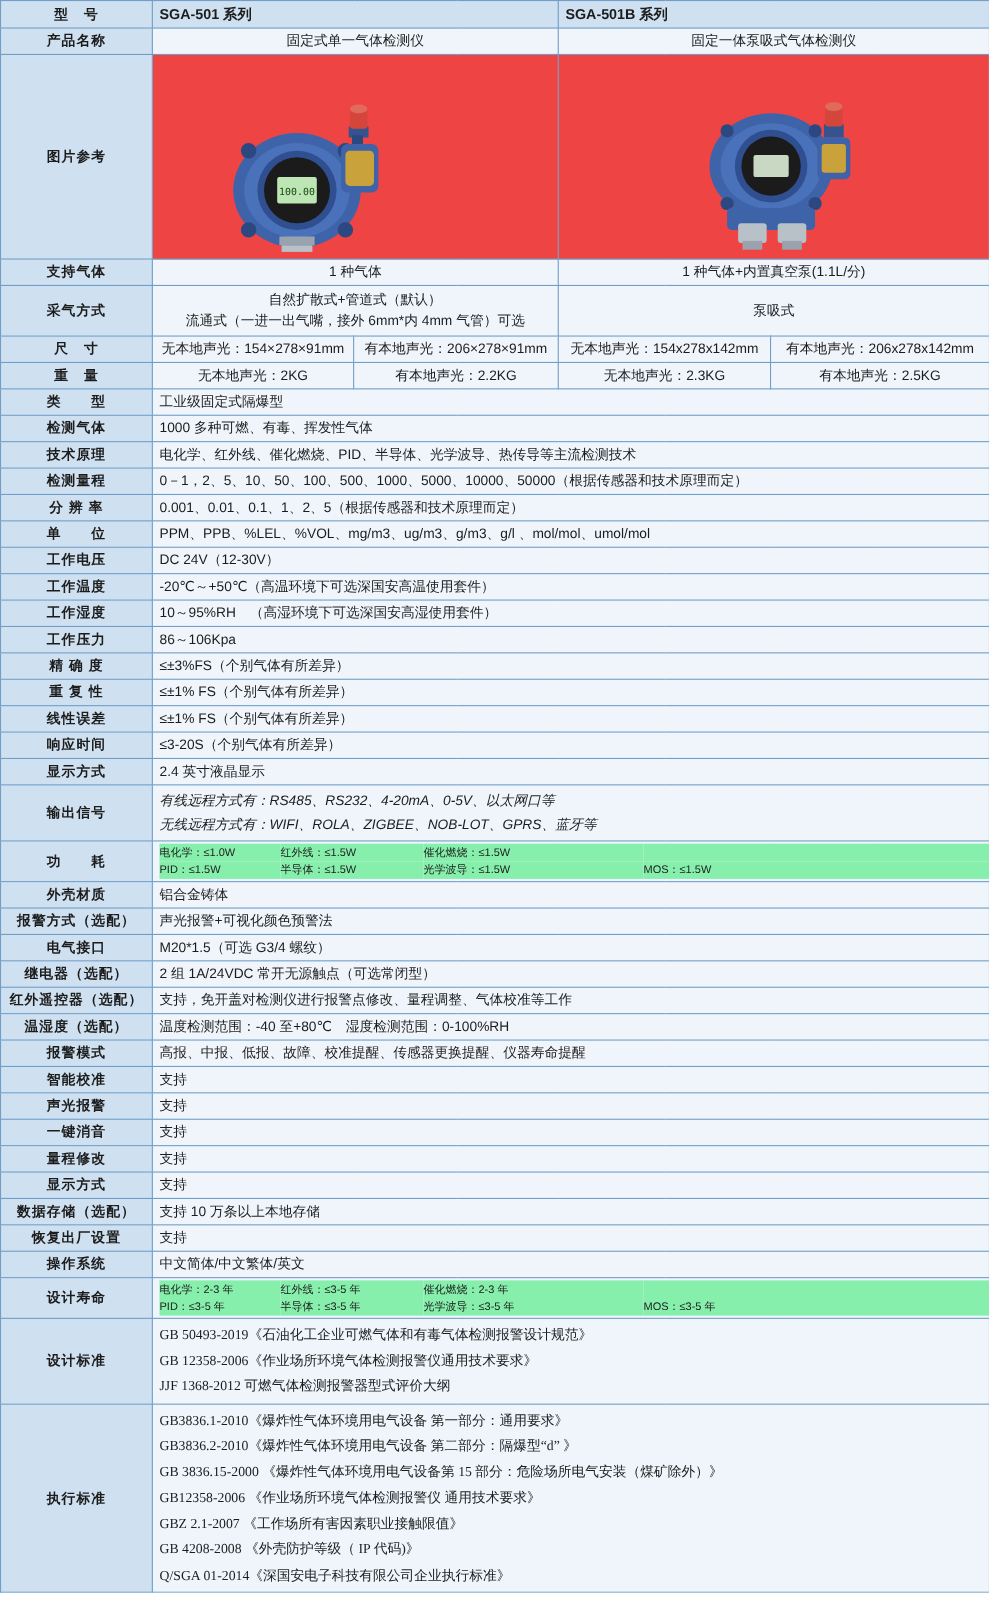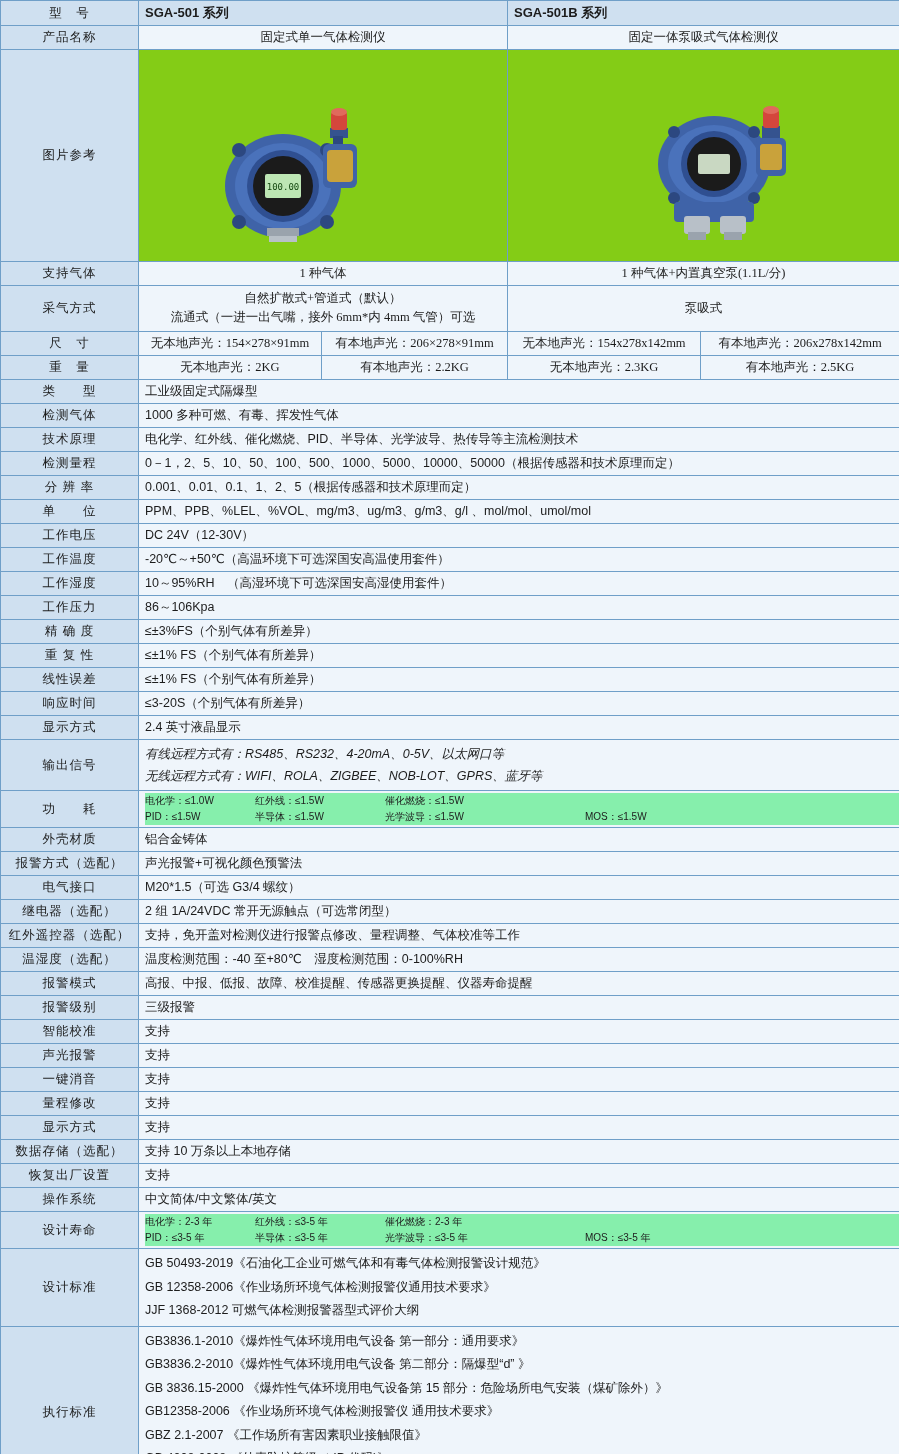--- a/index.html
+++ b/index.html
@@ -1,28 +1,28 @@
 <!DOCTYPE html>
 <html><head>
 <meta charset="utf-8">
 <style>
   html,body{margin:0;padding:0;background:#fff;}
   body{font-family:"Liberation Sans","DejaVu Sans",sans-serif;}
   #sheet{width:899px;box-sizing:border-box;}
   table{border-collapse:collapse;width:899px;table-layout:fixed;}
   td{border:1px solid #6f9fc8;font-size:12.5px;color:#1c1c1c;padding:3px 6px;vertical-align:middle;}
-  .lbl{background:#cfe0f0;text-align:center;font-weight:normal;width:138px;letter-spacing:1px;}
+  .lbl{background:#cfe0f0;text-align:center;font-weight:bold;width:138px;letter-spacing:1px;}
   .val{background:#eff5fb;}
-  .ctr{text-align:center;font-family:Liberation Serif, serif;}
+  .ctr{text-align:center;}
   .hdr{background:#cfe0f0;text-align:left;font-weight:bold;font-size:13px;}
-  .imgcell{background:#84cc16;height:178px;text-align:left;vertical-align:middle;padding:16px;}
+  .imgcell{background:#ef4444;height:178px;text-align:left;vertical-align:middle;padding:3px;}
   .twoline div{line-height:1.55;}
   .pwr td{border:none;background:#86efac;padding:1px 0;font-size:10px;}
   .multi div{line-height:1.62;padding:1px 0;font-style:italic;}
-  .std div{line-height:1.72;padding:1px 0;}
+  .std div{line-height:1.72;padding:1px 0;font-family:Liberation Serif, serif;}
 </style>
 </head>
 <body>
 
 <div id="sheet">
 <table>
   <colgroup>
     <col style="width:138px">
         <col style="width:91px">
         <col style="width:92px">
@@ -254,24 +254,20 @@
   </tr>
   <tr>
     <td class="lbl">温湿度（选配）</td>
     <td class="val" colspan="8">温度检测范围：-40 至+80℃　湿度检测范围：0-100%RH</td>
   </tr>
   <tr>
     <td class="lbl">报警模式</td>
     <td class="val" colspan="8">高报、中报、低报、故障、校准提醒、传感器更换提醒、仪器寿命提醒</td>
   </tr>
   <tr>
-    <td class="lbl">报警级别</td>
-    <td class="val" colspan="8">三级报警</td>
-  </tr>
-  <tr>
     <td class="lbl">智能校准</td>
     <td class="val" colspan="8">支持</td>
   </tr>
   <tr>
     <td class="lbl">声光报警</td>
     <td class="val" colspan="8">支持</td>
   </tr>
   <tr>
     <td class="lbl">一键消音</td>
     <td class="val" colspan="8">支持</td>

